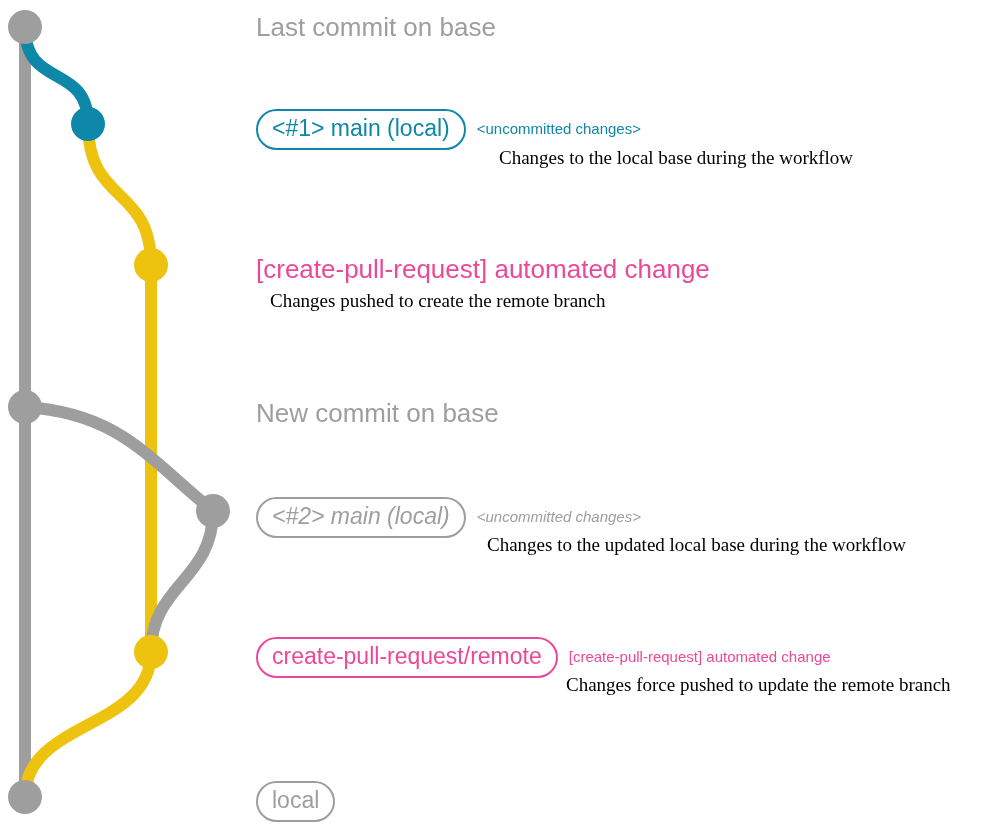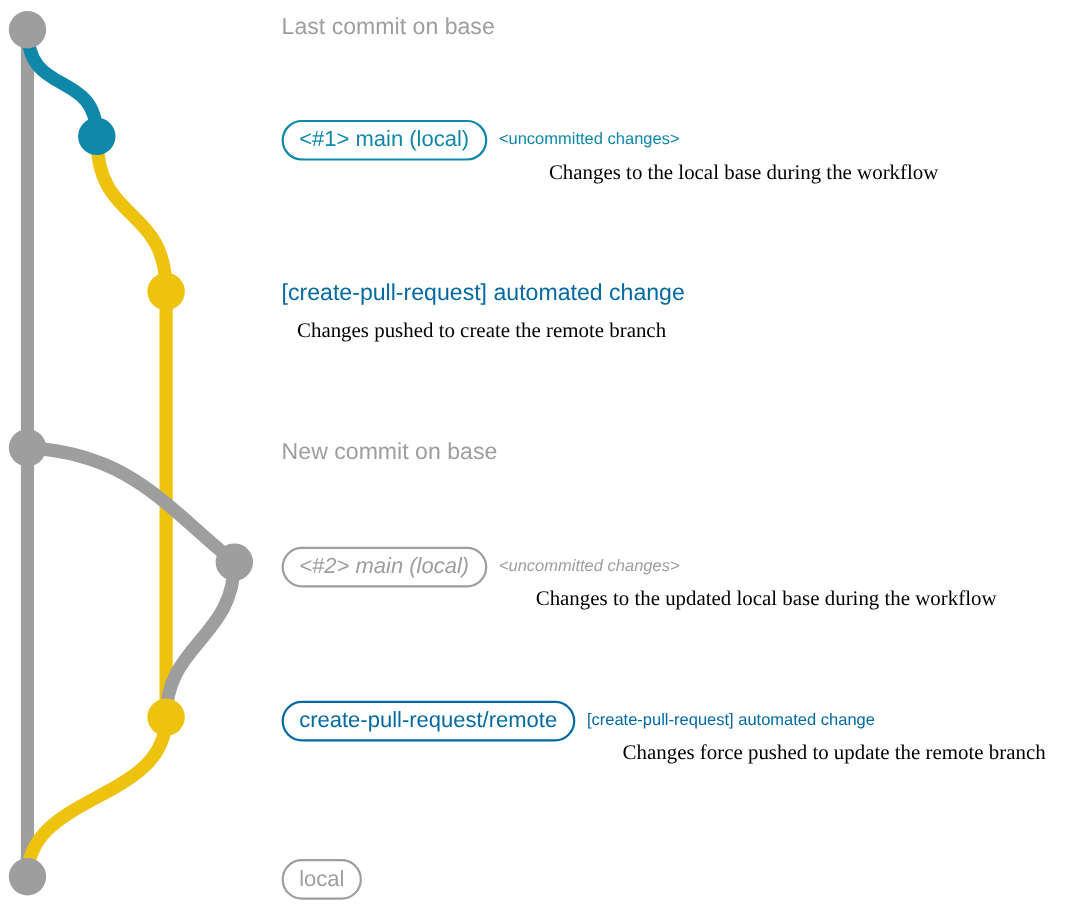--- a/index.html
+++ b/index.html
@@ -29,55 +29,55 @@
     align-items: center;
     white-space: nowrap;
   }
 
   
   .pill {
     display: inline-block;
     border: 2px solid currentColor;
     border-radius: 999px;
     padding: 5px 14px 6px 14px;
-    font-size: 20px;
+    font-size: 23px;
     line-height: 1.12;
     font-family: "Liberation Sans", sans-serif;
     background: transparent;
   }
 
   
   .subject {
     font-size: 15px;
     font-family: "Liberation Sans", sans-serif;
     line-height: 1.12;
   }
 
   
   .heading {
-    font-size: 21px;
+    font-size: 26px;
     font-family: "Liberation Sans", sans-serif;
     line-height: 1.12;
   }
 
   
   .description {
     position: absolute;
     font-family: "Liberation Serif", serif;
     font-size: 19px;
     color: #000000;
     white-space: nowrap;
     line-height: 1.12;
   }
 
   .gap-after-pill { margin-left: 11px; }
 
   
   .c-blue   { color: #0e87a9; }
-  .c-yellow { color: #0369a1; text-align: right; }
+  .c-yellow { color: #ec4899; text-align: right; }
   .c-gray   { color: #9e9e9e; }
 </style>
 </head>
 <body>
 
 <svg id="graph-canvas" viewBox="0 0 981 827" xmlns="http://www.w3.org/2000/svg">
   <g fill="none" stroke-width="12" stroke-linecap="round">
 
     <path d="M25,27 L25,407" stroke="#9e9e9e"></path>
 

